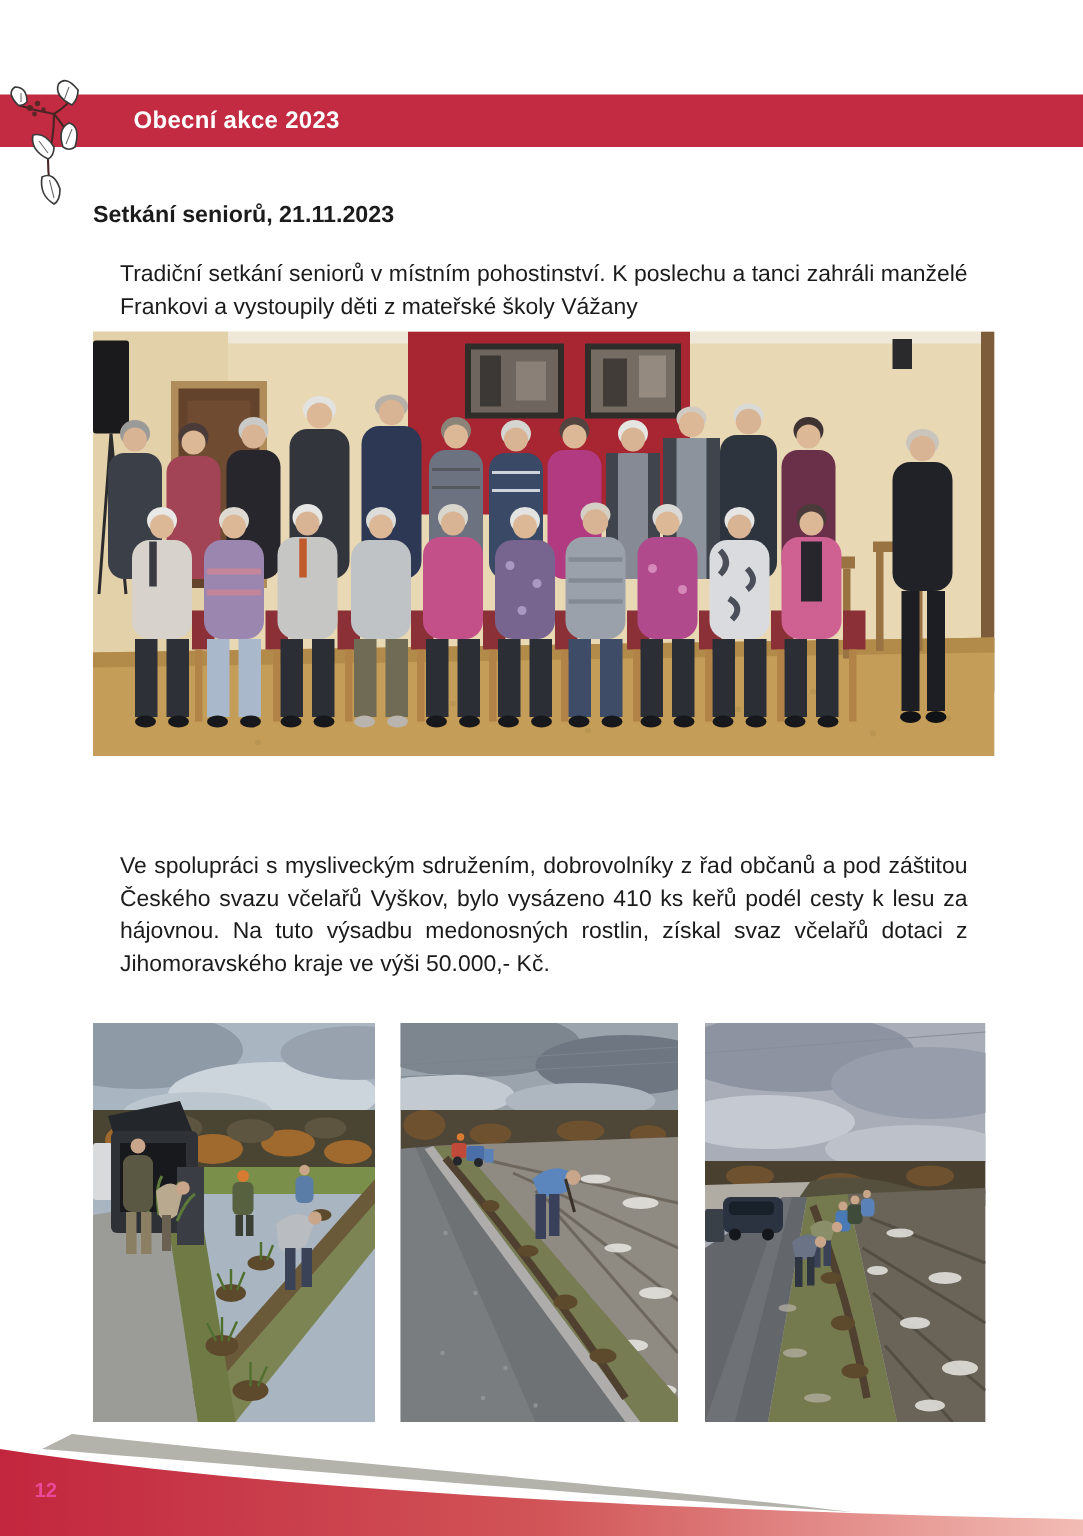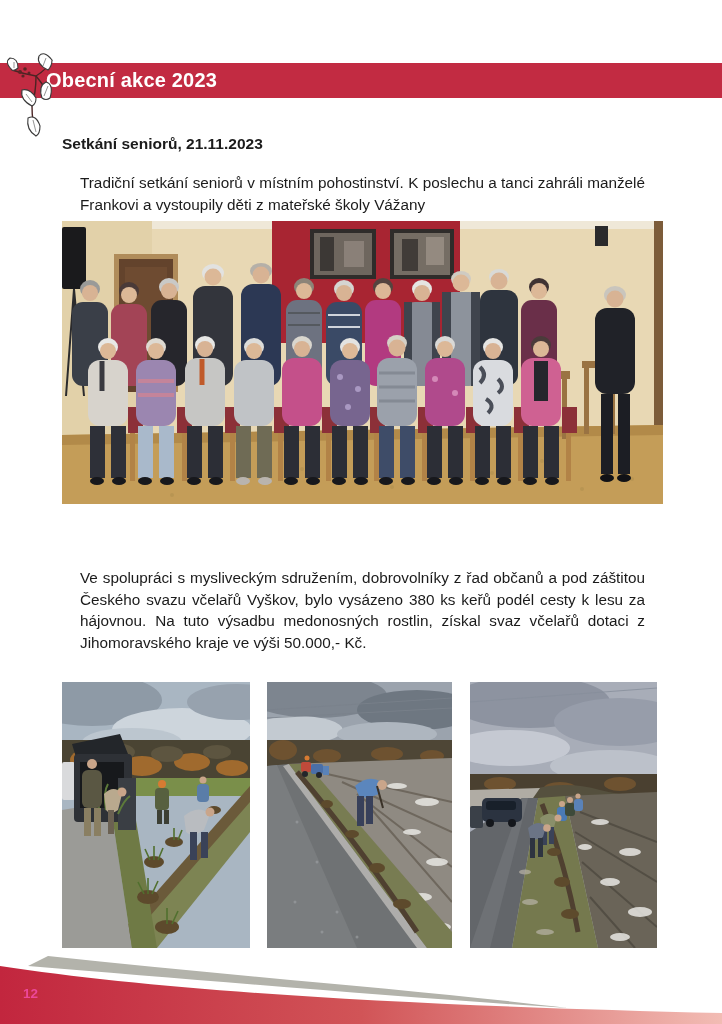--- a/index.html
+++ b/index.html
@@ -6,21 +6,21 @@
   .page{
     position:relative;width:722px;height:1024px;overflow:hidden;
     background:#ffffff;font-family:"Liberation Sans",sans-serif;color:#1b1b1b;
   }
   
   .header-bar{
     position:absolute;left:0;top:63px;width:722px;height:35px;
     background:#c22b42;display:flex;align-items:center;
   }
   .header-title{
-    margin-left:46px;color:#ffffff;font-size:20px;font-weight:bold;letter-spacing:.2px;
+    margin-left:89px;color:#ffffff;font-size:16px;font-weight:bold;letter-spacing:.2px;
   }
   .leaf-deco{position:absolute;left:6px;top:48px;width:54px;height:92px;z-index:3;}
   
   .content{position:absolute;left:62px;width:601px;}
   .sec-heading{font-size:15.5px;font-weight:bold;margin:0 0 3px 0;line-height:21px;}
   .sec-body{font-size:15.3px;line-height:21.5px;text-align:justify;margin:18px;}
   .sec1{top:133px;}
   .sec2{top:549px;}
   
   .photo{position:absolute;display:block;}
@@ -331,21 +331,21 @@
           <rect x="472" y="140" width="14" height="40" fill="#26262c"></rect>
           <rect x="461" y="205" width="15" height="52" fill="#2c2e36"></rect>
           <rect x="482" y="205" width="15" height="52" fill="#2c2e36"></rect>
           <ellipse cx="468" cy="260" rx="7" ry="4" fill="#17181c"></ellipse>
           <ellipse cx="490" cy="260" rx="7" ry="4" fill="#17181c"></ellipse>
         </g>
     </g>
   </svg>
 
   <div class="content sec2" style="position:absolute;">
-    <p class="sec-body">Ve spolupráci s mysliveckým sdružením, dobrovolníky z řad občanů a pod záštitou Českého svazu včelařů Vyškov, bylo vysázeno 380 ks keřů podél cesty k lesu za hájovnou. Na tuto výsadbu medonosných rostlin, získal svaz včelařů dotaci z Jihomoravského kraje ve výši 50.000,- Kč.</p>
+    <p class="sec-body">Ve spolupráci s mysliveckým sdružením, dobrovolníky z řad občanů a pod záštitou Českého svazu včelařů Vyškov, bylo vysázeno 410 ks keřů podél cesty k lesu za hájovnou. Na tuto výsadbu medonosných rostlin, získal svaz včelařů dotaci z Jihomoravského kraje ve výši 50.000,- Kč.</p>
   </div>
 
   <div class="photo-row">
 
     <svg width="188" height="266" viewBox="0 0 188 266" role="img" aria-label="Dobrovolníci vykládají sazenice keřů z kufru auta u polní cesty">
       <rect width="188" height="266" fill="#a9b6c2"></rect>
       <ellipse cx="30" cy="18" rx="70" ry="26" fill="#8e9aa6"></ellipse>
       <ellipse cx="120" cy="48" rx="70" ry="22" fill="#cdd5dc"></ellipse>
       <ellipse cx="175" cy="20" rx="50" ry="18" fill="#97a2ae"></ellipse>
       <ellipse cx="70" cy="60" rx="50" ry="14" fill="#bcc6cf"></ellipse>

